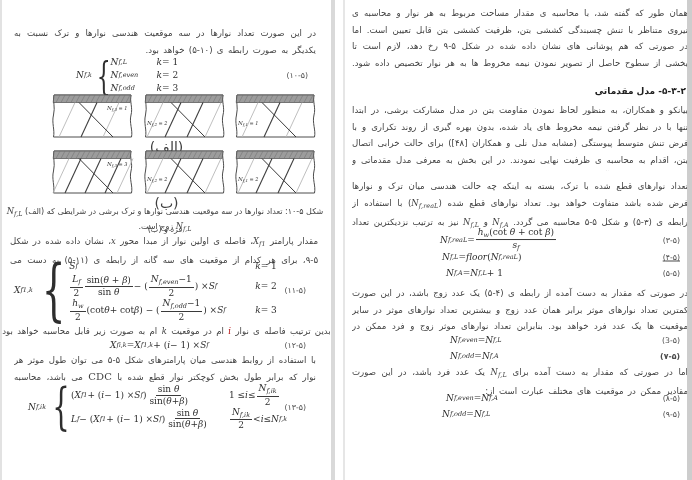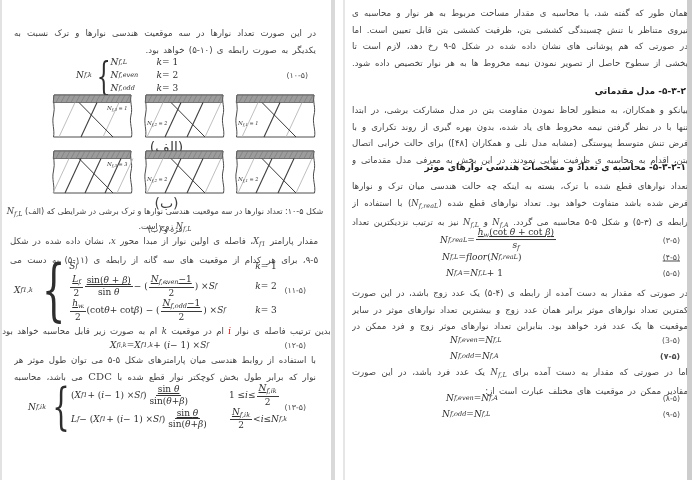--- a/index.html
+++ b/index.html
@@ -17,21 +17,21 @@
   .eq{direction:ltr;font-family:"DejaVu Serif",serif;font-size:9px;color:#2e2e2e;}
   .eqrow{position:absolute;left:0;right:0;}
   .eqbody{display:inline-flex;align-items:center;white-space:nowrap;}
   .eqlabel{position:absolute;direction:rtl;font-family:"DejaVu Sans",sans-serif;
            font-size:7.8px;color:#4a4a4a;white-space:nowrap;}
   .mv{font-style:italic;}
   .mtx{font-style:normal;}
   .msub{font-size:6.5px;font-style:italic;vertical-align:-2px;letter-spacing:0;}
   .mfrac{display:inline-flex;flex-direction:column;align-items:center;vertical-align:middle;
          margin:0 1px;line-height:1.15;}
-  .mnum{border-bottom:.8px solid #3a3a3a;padding:0 2px;text-decoration:underline;}
+  .mnum{border-bottom:.8px solid #3a3a3a;padding:0 2px;}
   .mden{padding:0 2px;}
   .cases{display:flex;align-items:center;}
   .brace{font-family:"DejaVu Serif",serif;font-weight:400;color:#2e2e2e;line-height:.9;
          transform:scaleX(.55);transform-origin:center;margin:0 -6px 0 -4px;}
   .crows{display:flex;flex-direction:column;justify-content:center;}
   .crow{display:flex;align-items:center;}
   .cexp{display:inline-flex;align-items:center;white-space:nowrap;}
   .ccond{display:inline-flex;align-items:center;white-space:nowrap;}
   
   .mi{font-family:"DejaVu Serif",serif;font-style:italic;font-size:8.4px;}
@@ -336,21 +336,20 @@
   <div class="edge" style="left:343px;width:2px;background:#e6e6e6;"></div>
 
   <div class="page" style="left:346px;width:346px;">
 
     <div class="blk para" style="left:6px;top:5px;width:336px;height:69px;">همان طور که گفته شد، با محاسبه ی مقدار مساحت مربوط به هر نوار و محاسبه ی نیروی متناظر با تنش چسبندگی کششی بتن، ظرفیت کششی بتن قابل تعیین است. اما در صورتی که هم پوشانی های نشان داده شده در شکل ۵-۹ رخ دهد، لازم است تا بخشی از سطوح حاصل از تصویر نمودن نیمه مخروط ها به هر نوار تخصیص داده شود. محاسبات مربوطه در بخش ۵-۳-۲- ارائه شده است.</div>
 
     <div class="blk head" style="right:6px;top:86px;">۵-۳-۲- مدل مقدماتی</div>
 
     <div class="blk para" style="left:6px;top:102px;width:336px;height:69px;">بیانکو و همکاران، به منظور لحاظ نمودن مقاومت بتن در مدل مشارکت برشی، در ابتدا تنها با در نظر گرفتن نیمه مخروط های یاد شده، بدون بهره گیری از روند تکراری و با فرض تنش متوسط پیوستگی (مشابه مدل نلی و همکاران [۴۸]) برای حالت خرابی اتصال بتن، اقدام به محاسبه ی ظرفیت نهایی نمودند. در این بخش به معرفی مدل مقدماتی و گام های پیاده سازی آن پرداخته خواهد شد.</div>
 
-    <div class="blk head" style="right:6px;top:162px;">۵-۳-۲-۱- محاسبه ی تعداد و مشخصات هندسی نوارهای موثر</div>
 
     <div class="blk para" style="left:6px;top:178px;width:336px;height:52px;"><span>تعداد نوارهای قطع شده با ترک، بسته به اینکه چه حالت هندسی میان ترک و نوارها فرض شده باشد متفاوت خواهد بود. تعداد نوارهای قطع شده (</span><span class="mi">N</span><span class="mis">f,reaL</span><span>) با استفاده از رابطه ی (۳-۵) و شکل ۵-۵ محاسبه می گردد. </span><span class="mi">N</span><span class="mis">f,A</span><span> و </span><span class="mi">N</span><span class="mis">f,L</span><span> نیز به ترتیب نزدیکترین تعداد صحیح کوچکتر و بزرگتر از (</span></div>
 
     <div class="blk eq eqrow" style="top:228px;height:24px;">
         <span class="eqbody" style="position: absolute; left: 94px; top: 50%; transform: translateY(-50%);">
           <span class="mv">N</span>
           <span class="msub">f,reaL</span>
           <span class="mtx"> = </span>
           <span class="mfrac">
             <span class="mnum"><span class="mv">h</span><span class="msub">w</span><span class="mtx">(cot </span><span class="mv">θ</span><span class="mtx"> + cot </span><span class="mv">β</span><span class="mtx">)</span></span>

